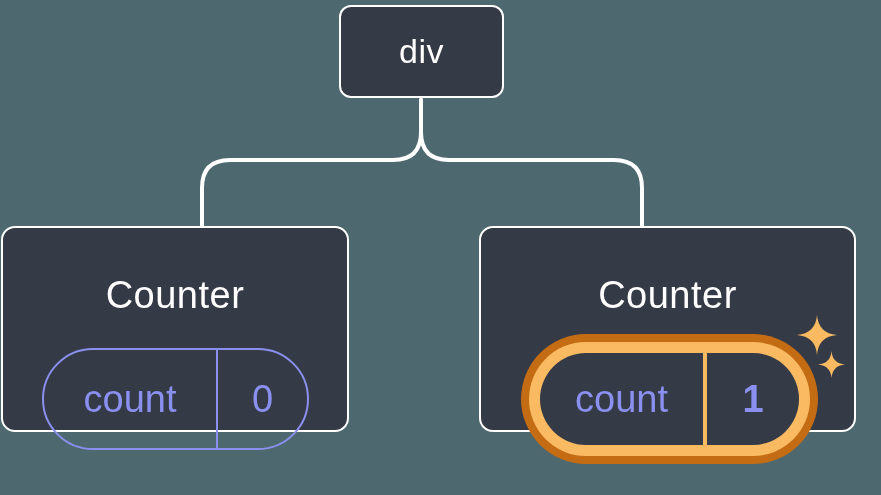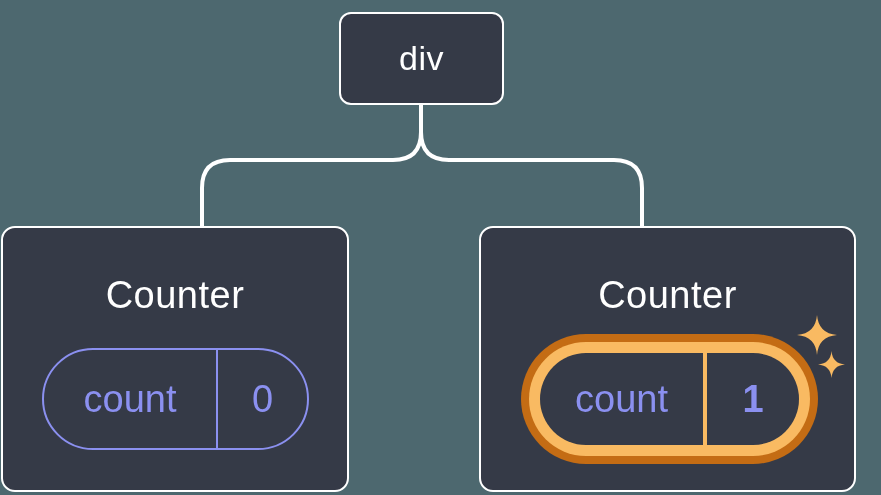--- a/index.html
+++ b/index.html
@@ -20,39 +20,39 @@
     position: absolute;
     left: 0;
     top: 0;
     width: 881px;
     height: 495px;
   }
   
   .root-node {
     position: absolute;
     left: 339px;
-    top: 12px;
+    top: 5px;
     width: 165px;
     height: 93px;
     box-sizing: border-box;
     background: #353a47;
     border: 2.5px solid #ffffff;
     border-radius: 12px;
     display: flex;
     align-items: center;
     justify-content: center;
     color: #ffffff;
     font-size: 34px;
     letter-spacing: 0.5px;
   }
   
   .card {
     position: absolute;
     top: 226px;
-    height: 266px;
+    height: 206px;
     box-sizing: border-box;
     background: #353a47;
     border: 2.5px solid #ffffff;
     border-radius: 14px;
   }
   .card.left  { left: 1px;   width: 348px; }
   .card.right { left: 479px; width: 377px; }
   .card-title {
     position: absolute;
     top: 46px;

